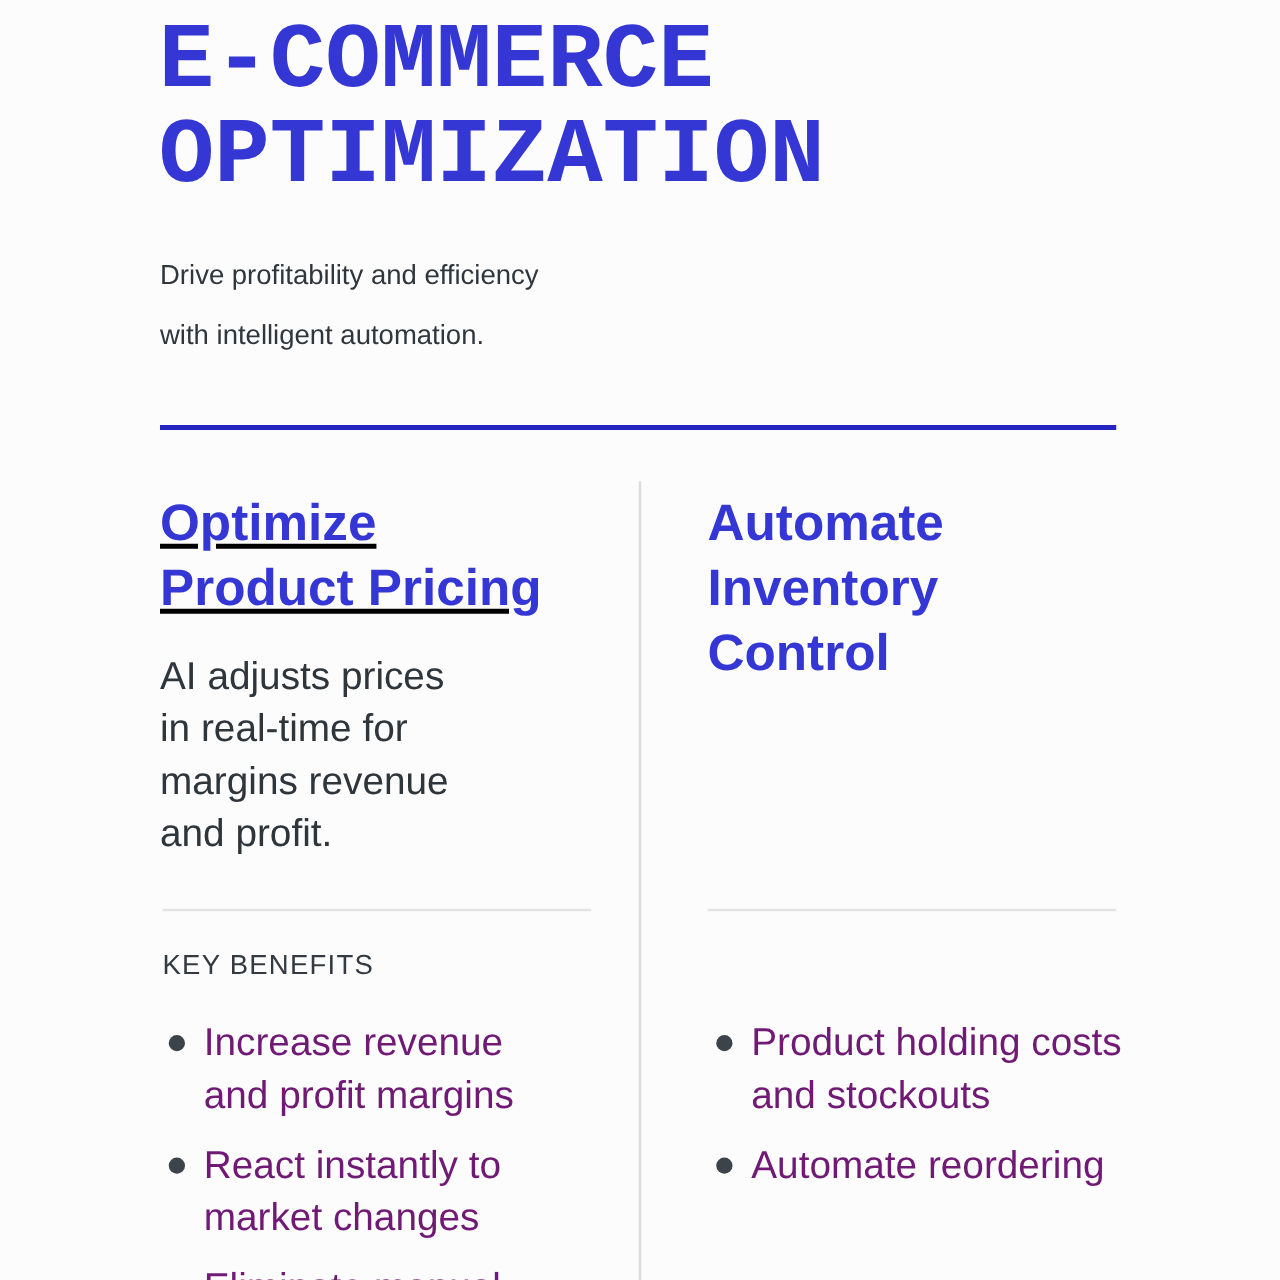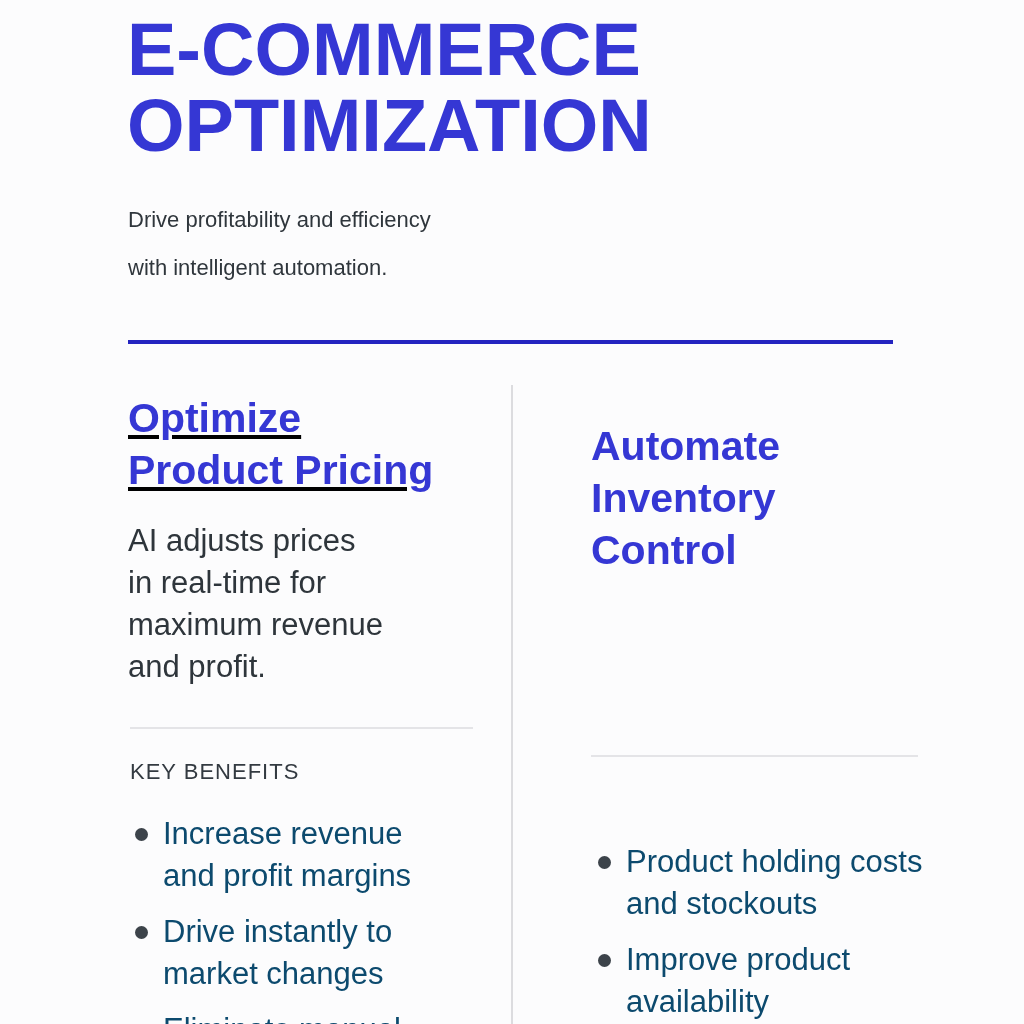--- a/index.html
+++ b/index.html
@@ -12,20 +12,21 @@
   }
   .canvas { position: absolute; inset: 0; }
 
   .page-title {
     position: absolute; left: 127px; top: 12px;
     margin: 0;
     font-size: 74px; line-height: 76px;
     font-weight: 700; letter-spacing: 0px;
     color: #3537d4;
     white-space: pre-line;
+    font-family: Liberation Mono, monospace;
   }
   .page-subtitle {
     position: absolute; left: 128px; top: 196px;
     margin: 0;
     font-size: 22px; line-height: 48px;
     font-weight: 400;
     color: #2f363c;
     white-space: pre-line;
   }
   .blue-rule {
@@ -34,21 +35,21 @@
     background: #2424c0;
   }
   .vrule {
     position: absolute; left: 511px; top: 385px;
     width: 2px; height: 639px;
     background: #dcdcdf;
   }
 
   .col { position: absolute; top: 392px; }
   .col-left  { left: 128px; width: 350px; text-decoration: underline; }
-  .col-right { left: 591px; width: 356px; margin-top: 28px; }
+  .col-right { left: 566px; width: 356px; }
 
   .col-heading {
     margin: 0;
     font-size: 41px; line-height: 52px;
     font-weight: 700;
     color: #3537d4;
     white-space: pre-line;
   }
   .desc {
     position: absolute; left: 0; right: -10px;
@@ -76,21 +77,21 @@
 
   .bullets {
     position: absolute; left: 0; top: 421px; right: -10px;
     margin: 0; padding: 0; list-style: none;
   }
   .bullets li {
     position: relative;
     padding-left: 35px;
     margin: 0 0 14px 0;
     font-size: 31px; line-height: 42px;
-    color: #0c4a6e;
+    color: #701a75;
   }
   .bullets .dot {
     position: absolute; left: 7px; top: 15px;
     width: 13px; height: 13px; border-radius: 50%;
     background: #3c434a;
   }
   .btext { white-space: pre-line; }
 </style>
 </head>
 <body>
@@ -105,33 +106,33 @@
 
   <div class="blue-rule"></div>
 
   <div class="vrule"></div>
 
   <section class="col col-left">
     <h2 class="col-heading">Optimize
 Product Pricing</h2>
     <p class="desc">AI adjusts prices
 in real-time for
-maximum revenue
+margins revenue
 and profit.</p>
     <div class="hr"></div>
     <div class="benefits-label">KEY BENEFITS</div>
     <ul class="bullets">
       <li>
         <span class="dot"></span>
         <span class="btext">Increase revenue
 and profit margins</span>
       </li>
       <li>
         <span class="dot"></span>
-        <span class="btext">Drive instantly to
+        <span class="btext">React instantly to
 market changes</span>
       </li>
       <li>
         
         <span class="btext">Eliminate manual</span>
       </li>
     </ul>
   </section>
 
   <section class="col col-right">
@@ -140,22 +141,20 @@
 Control</h2>
     <div class="hr"></div>
     <ul class="bullets">
       <li>
         <span class="dot"></span>
         <span class="btext">Product holding costs
 and stockouts</span>
       </li>
       <li>
         <span class="dot"></span>
-        <span class="btext">Improve product
-availability</span>
       </li>
       <li>
         
         <span class="btext">Automate reordering</span>
       </li>
     </ul>
   </section>
 
 </div>
 

